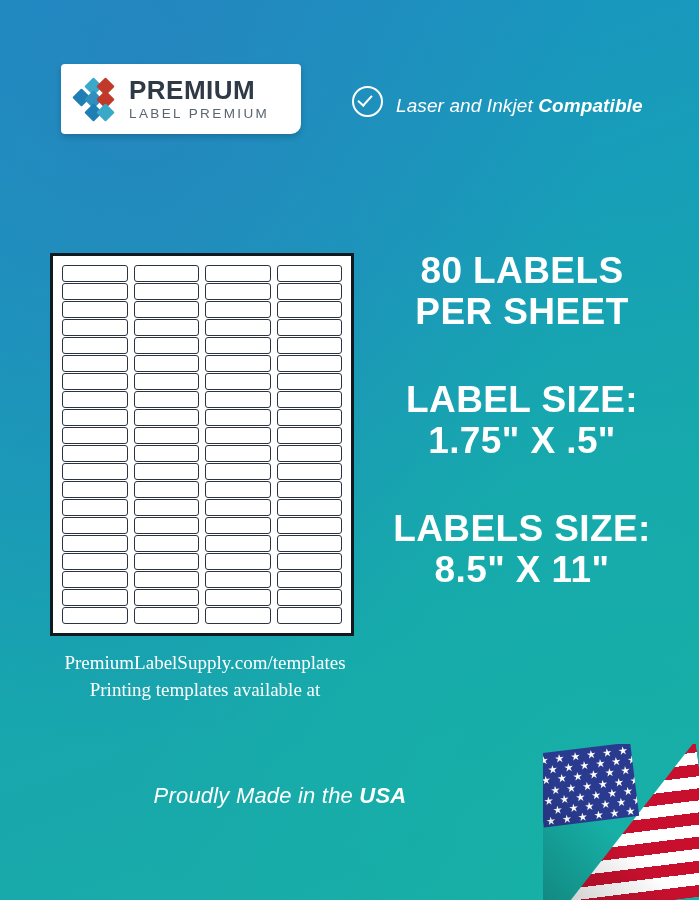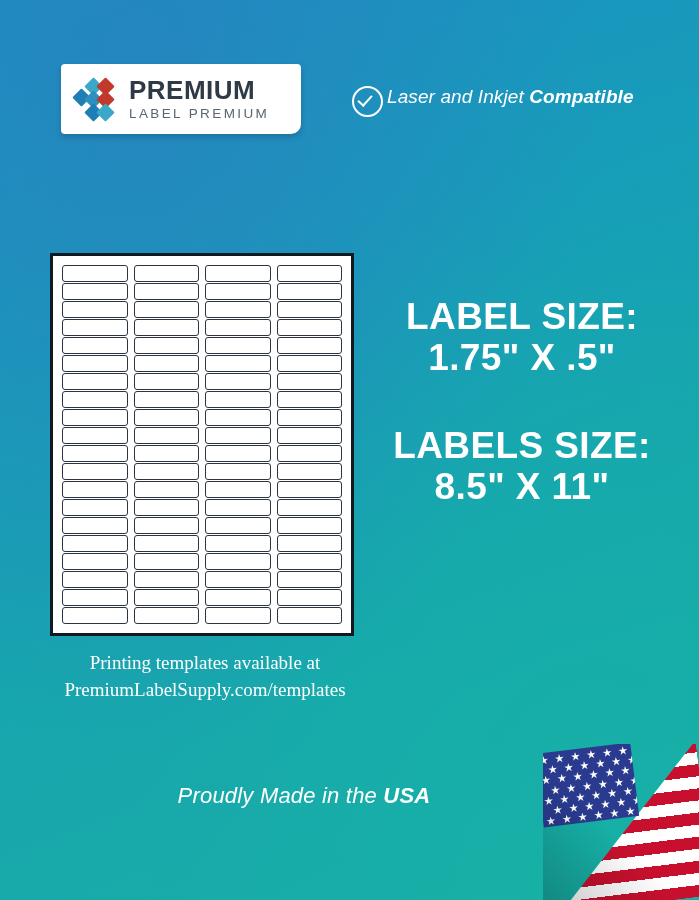--- a/index.html
+++ b/index.html
@@ -77,22 +77,22 @@
     color: #5a6570;
     margin-top: 4px;
   }
 
   
   .compat {
     position: absolute;
     left: 352px;
     top: 86px;
     display: flex;
-    align-items: flex-start;
-    gap: 4px;
+    align-items: flex-end;
+    gap: 13px;
     z-index: 3;
   }
   .compat-check {
     width: 27px;
     height: 27px;
     border: 2.5px solid #ffffff;
     border-radius: 50%;
     position: relative;
     flex: 0 0 27px;
   }
@@ -182,21 +182,20 @@
     position: absolute;
     left: 0;
     top: 783px;
     width: 560px;
     text-align: center;
     color: #ffffff;
     font-size: 22px;
     font-style: italic;
     letter-spacing: 0.2px;
     z-index: 3;
-    padding-left: 24px;
   }
   .made b { font-weight: bold; }
 
   
   .flag-wrap {
     position: absolute;
     right: 0;
     bottom: 0;
     width: 156px;
     height: 156px;
@@ -349,35 +348,39 @@
         <div class="cell"></div>
         <div class="cell"></div>
         <div class="cell"></div>
         <div class="cell"></div>
         <div class="cell"></div>
         <div class="cell"></div>
       </div>
   </div>
 
   <div class="specs">
+    <div class="spec-big">
+      <div>80 LABELS</div>
+      <div>PER SHEET</div>
+    </div>
     <div class="spec-gap-1"></div>
     <div class="spec-big">
       <div>LABEL SIZE:</div>
       <div>1.75" X .5"</div>
     </div>
     <div class="spec-gap-2"></div>
     <div class="spec-big">
       <div>LABELS SIZE:</div>
       <div>8.5" X 11"</div>
     </div>
   </div>
 
   <div class="templates">
+    <div>PremiumLabelSupply.com/templates</div>
     <div>Printing templates available at</div>
-    <div>PremiumLabelSupply.com/templates</div>
   </div>
 
   <div class="made"><span>Proudly Made in the </span><b>USA</b></div>
 
   <div class="flag-wrap">
     <div class="flag"></div>
     <div class="flag-canton" id="flag-canton">
         <span class="star" style="left: 3px; top: 2px;">★</span>
         <span class="star" style="left: 19px; top: 2px;">★</span>
         <span class="star" style="left: 35px; top: 2px;">★</span>

